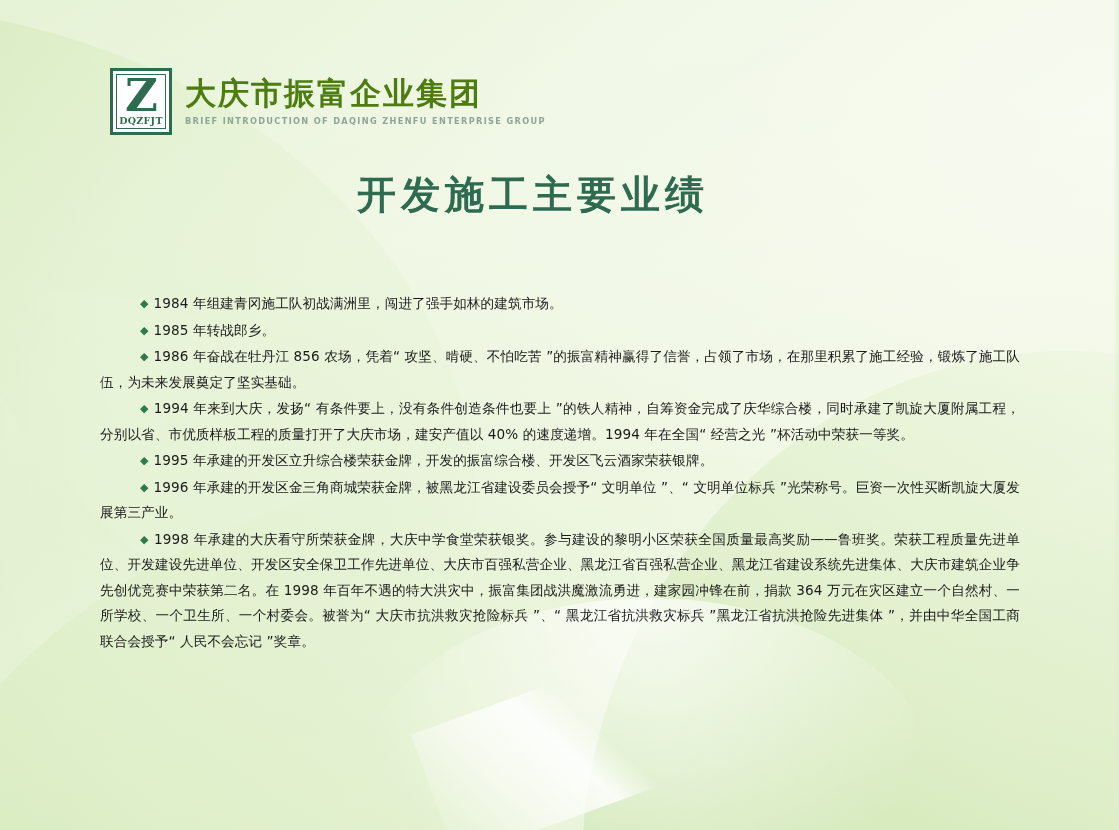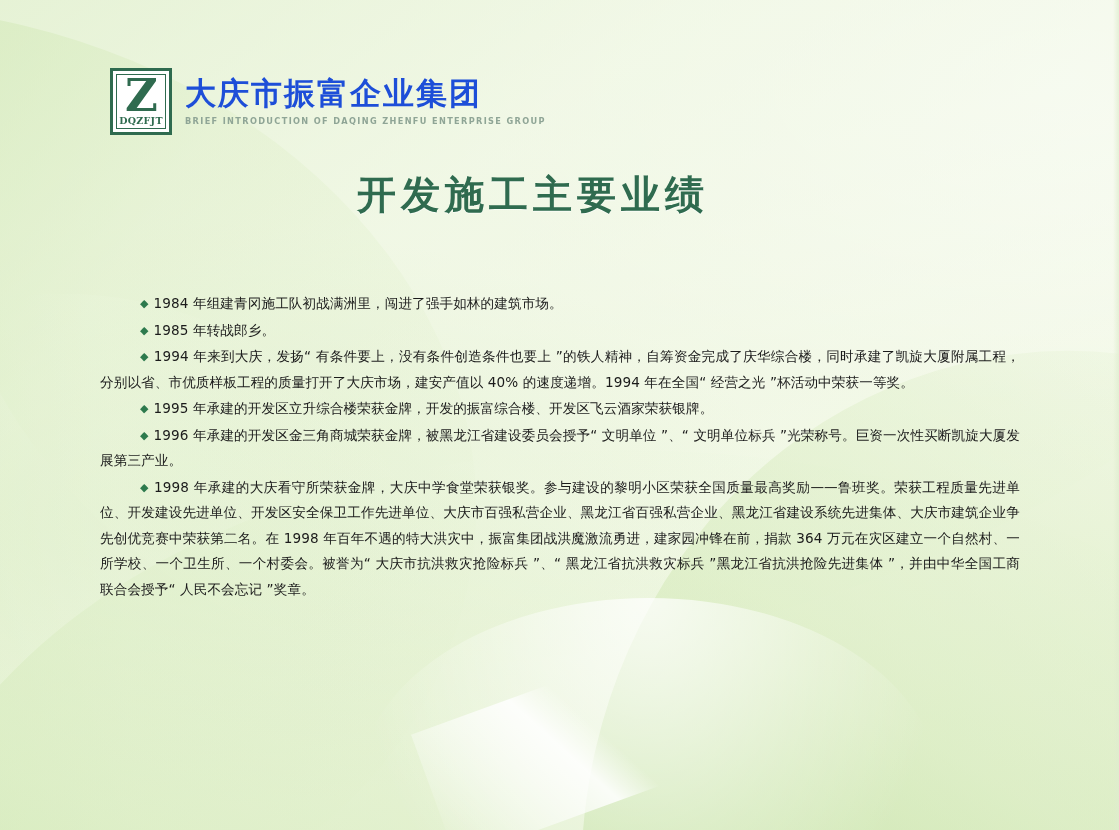--- a/index.html
+++ b/index.html
@@ -153,21 +153,21 @@
     margin-top: -1px;
   }
   .brand {
     margin-left: 13px;
     padding-top: 5px;
   }
   .brand-cn {
     font-family: "DejaVu Sans", "Liberation Sans", sans-serif;
     font-size: 31px;
     font-weight: 700;
-    color: #1d4ed8;
+    color: #4d7c0f;
     letter-spacing: 2px;
     line-height: 40px;
     white-space: nowrap;
   }
   .brand-en {
     font-family: "DejaVu Sans", "Liberation Sans", sans-serif;
     font-size: 8.2px;
     font-weight: 600;
     letter-spacing: 1.35px;
     color: #8fa596;
@@ -246,19 +246,20 @@
       <div class="brand-cn">大庆市振富企业集团</div>
       <div class="brand-en">BRIEF INTRODUCTION OF DAQING ZHENFU ENTERPRISE GROUP</div>
     </div>
   </div>
 
   <div class="page-title">开发施工主要业绩</div>
 
   <div class="content">
     <p class="para"><span class="bullet">◆</span><span>1984 年组建青冈施工队初战满洲里，闯进了强手如林的建筑市场。</span></p>
     <p class="para"><span class="bullet">◆</span><span>1985 年转战郎乡。</span></p>
+    <p class="para"><span class="bullet">◆</span><span>1986 年奋战在牡丹江 856 农场，凭着“ 攻坚、啃硬、不怕吃苦 ”的振富精神赢得了信誉，占领了市场，在那里积累了施工经验，锻炼了施工队伍，为未来发展奠定了坚实基础。</span></p>
     <p class="para"><span class="bullet">◆</span><span>1994 年来到大庆，发扬“ 有条件要上，没有条件创造条件也要上 ”的铁人精神，自筹资金完成了庆华综合楼，同时承建了凯旋大厦附属工程，分别以省、市优质样板工程的质量打开了大庆市场，建安产值以 40% 的速度递增。1994 年在全国“ 经营之光 ”杯活动中荣获一等奖。</span></p>
     <p class="para"><span class="bullet">◆</span><span>1995 年承建的开发区立升综合楼荣获金牌，开发的振富综合楼、开发区飞云酒家荣获银牌。</span></p>
     <p class="para"><span class="bullet">◆</span><span>1996 年承建的开发区金三角商城荣获金牌，被黑龙江省建设委员会授予“ 文明单位 ”、“ 文明单位标兵 ”光荣称号。巨资一次性买断凯旋大厦发展第三产业。</span></p>
     <p class="para"><span class="bullet">◆</span><span>1998 年承建的大庆看守所荣获金牌，大庆中学食堂荣获银奖。参与建设的黎明小区荣获全国质量最高奖励——鲁班奖。荣获工程质量先进单位、开发建设先进单位、开发区安全保卫工作先进单位、大庆市百强私营企业、黑龙江省百强私营企业、黑龙江省建设系统先进集体、大庆市建筑企业争先创优竞赛中荣获第二名。在 1998 年百年不遇的特大洪灾中，振富集团战洪魔激流勇进，建家园冲锋在前，捐款 364 万元在灾区建立一个自然村、一所学校、一个卫生所、一个村委会。被誉为“ 大庆市抗洪救灾抢险标兵 ”、“ 黑龙江省抗洪救灾标兵 ”黑龙江省抗洪抢险先进集体 ”，并由中华全国工商联合会授予“ 人民不会忘记 ”奖章。</span></p>
   </div>
 
 </div>
 
 </body></html>

